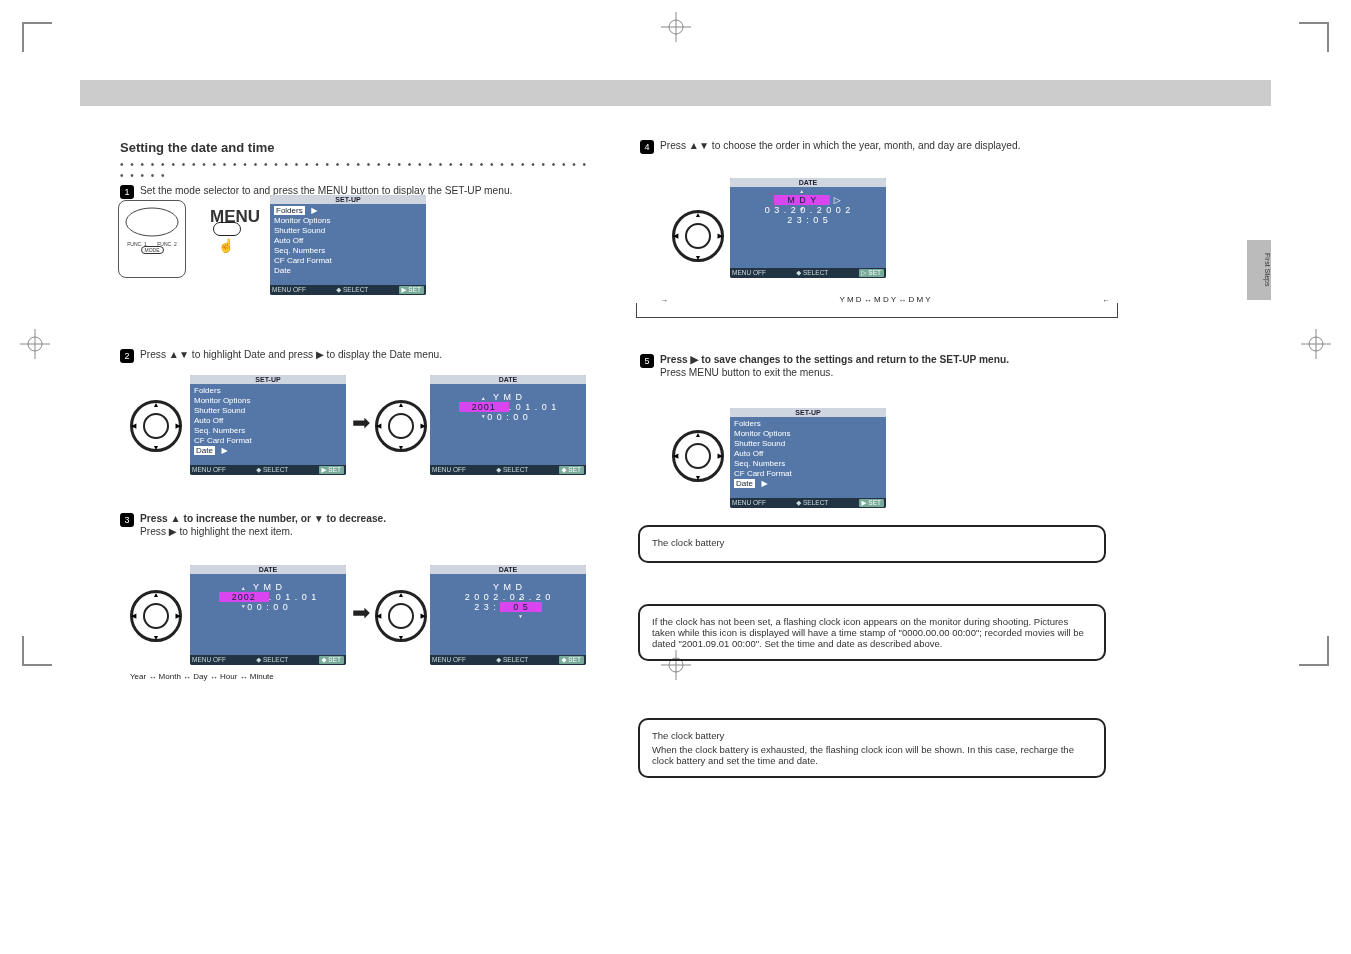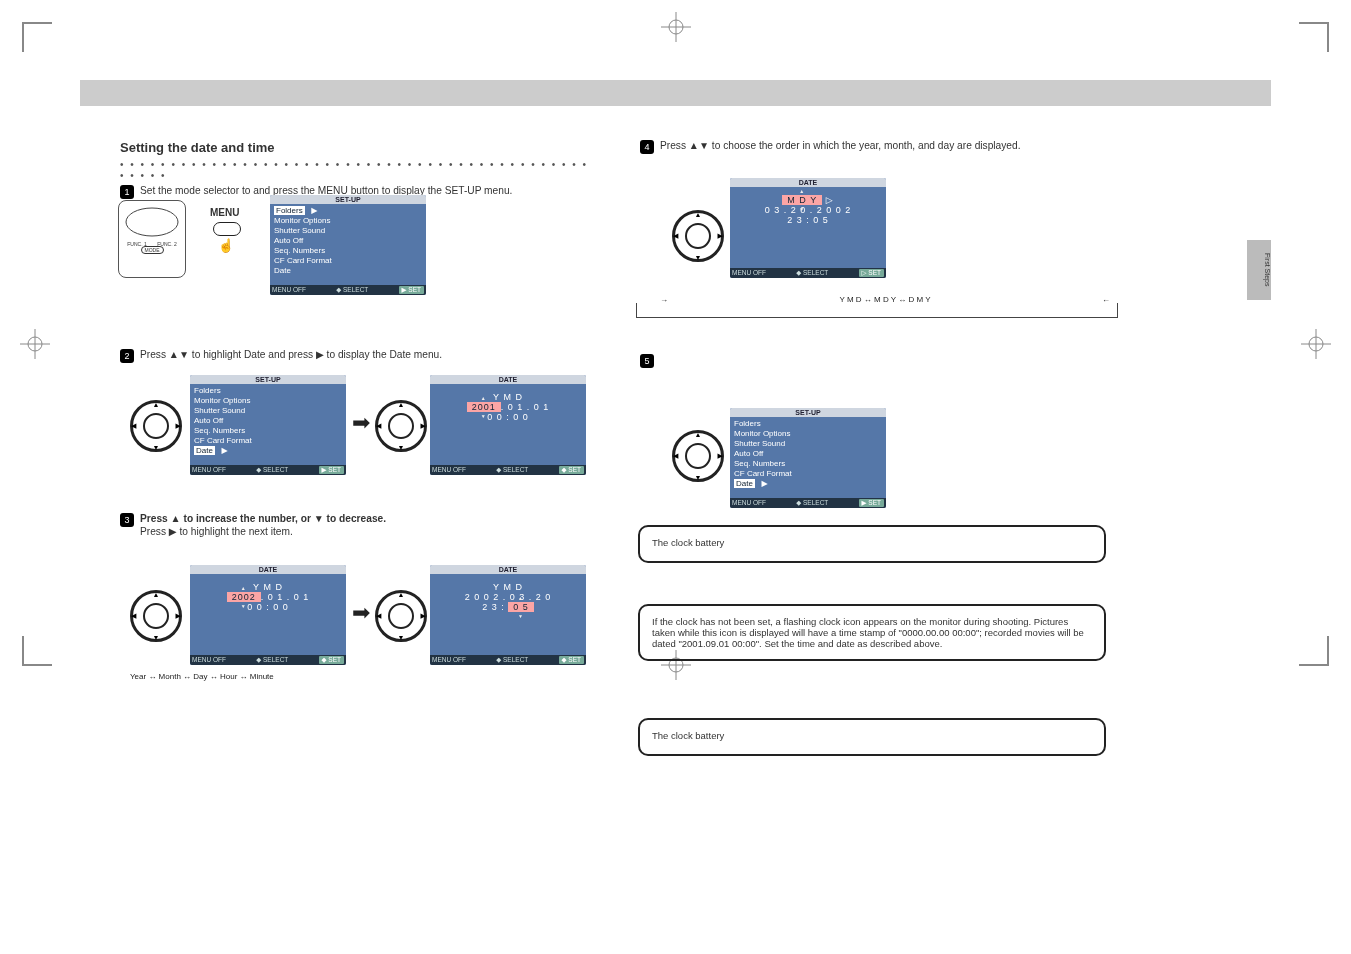--- a/index.html
+++ b/index.html
@@ -24,34 +24,34 @@
 .sub{font-weight:normal;margin-top:2px}
 .panel-box{position:absolute;border:2px solid #222;border-radius:10px;padding:10px 12px;width:440px;font-size:9.5px}
 .panel-title{font-weight:normal;margin-bottom:3px}
 .lcd{position:absolute;width:156px;height:100px;background:#5577a8;color:#fff;font-size:8px;border-radius:2px;overflow:hidden}
 .lcd-title{background:#cfd6e0;color:#223;text-align:center;font-size:7px;padding:1px 0;font-weight:bold}
 .lcd-list{padding:2px 4px;line-height:10px}
 .lcd-list .hi{background:#fff;color:#123;padding:0 2px}
 .lcd-foot{position:absolute;bottom:0;left:0;right:0;background:#223344;color:#cdd;font-size:6.5px;padding:1px 2px;display:flex;justify-content:space-between}
 .lcd-foot .set{background:#7a9;color:#fff;padding:0 3px;border-radius:1px}
 .lcd-date{text-align:center;padding:8px 0;font-size:9px;letter-spacing:1px}
-.lcd-date .sel{background:#fca5a5;color:#123;padding:0 5px}
+.lcd-date .sel{background:#d946ef;color:#123;padding:0 13px}
 .arrow-up{position:relative}
 .arrow-up:before{content:"▲";font-size:5px;position:absolute;top:-7px;left:50%;transform:translateX(-50%);color:#eee}
 .arrow-down:after{content:"▼";font-size:5px;position:absolute;bottom:-7px;left:50%;transform:translateX(-50%);color:#eee}
 .controller{position:absolute;width:46px;height:46px}
 .ctrl-ring{width:46px;height:46px;border:3px solid #222;border-radius:50%;position:relative;display:flex;align-items:center;justify-content:center}
 .ctrl-ring:before{content:"";position:absolute;width:22px;height:22px;border:2px solid #222;border-radius:50%}
 .ctrl-arrow{position:absolute;font-size:7px;color:#000}
 .ca-up{top:-2px;left:50%;transform:translateX(-50%)}
 .ca-down{bottom:-2px;left:50%;transform:translateX(-50%)}
 .ca-left{left:-2px;top:50%;transform:translateY(-50%)}
 .ca-right{right:-2px;top:50%;transform:translateY(-50%)}
 .mode-dial{position:absolute;width:60px;height:70px;border:1px solid #555;border-radius:8px;padding:3px;font-size:5px;text-align:center}
-.menu-lbl{position:absolute;font-weight:bold;font-size:10px}
+.menu-lbl{position:absolute;font-weight:bold;font-size:17px}
 .menu-btn{position:absolute;width:26px;height:12px;border:1.5px solid #222;border-radius:7px}
 .hand{position:absolute;font-size:13px}
 .big-arrow{position:absolute;font-size:22px;color:#222}
 .flow{position:absolute;font-size:8px;color:#222}
 </style>
 </head>
 <body>
 
 <div class="page">
   <div class="crop-top-left"></div>
@@ -107,20 +107,24 @@
 
   <div class="col-right">
 
     <div class="step" style="margin-bottom:200px">
       <div class="bullet">4</div>
       <div class="step-text">Press ▲▼ to choose the order in which the year, month, and day are displayed.</div>
     </div>
 
     <div class="step">
       <div class="bullet">5</div>
+      <div style="font-weight:bold">
+        <span>Press ▶ to save changes to the settings and return to the SET-UP menu.</span>
+        <div class="sub">Press MENU button to exit the menus.</div>
+      </div>
     </div>
   </div>
 
   <div class="mode-dial" style="top:200px;left:118px">
     <svg width="54" height="36">
         <ellipse cx="27" cy="18" rx="26" ry="14" fill="none" stroke="#444"></ellipse>
       </svg>
     <div style="display:flex;justify-content:space-around">
         <span>FUNC. 1</span>
         <span>FUNC. 2</span>
@@ -297,15 +301,16 @@
   </div>
 
   <div class="panel-box" style="top:525px;left:638px">
     <div class="panel-title">The clock battery</div>
   </div>
   <div class="panel-box" style="top:604px;left:638px">
     <div>If the clock has not been set, a flashing clock icon appears on the monitor during shooting. Pictures taken while this icon is displayed will have a time stamp of "0000.00.00 00:00"; recorded movies will be dated "2001.09.01 00:00". Set the time and date as described above.</div>
   </div>
   <div class="panel-box" style="top:718px;left:638px">
     <div class="panel-title">The clock battery</div>
+    <div>When the clock battery is exhausted, the flashing clock icon will be shown. In this case, recharge the clock battery and set the time and date.</div>
   </div>
 
 </div>
 
 </body></html>

